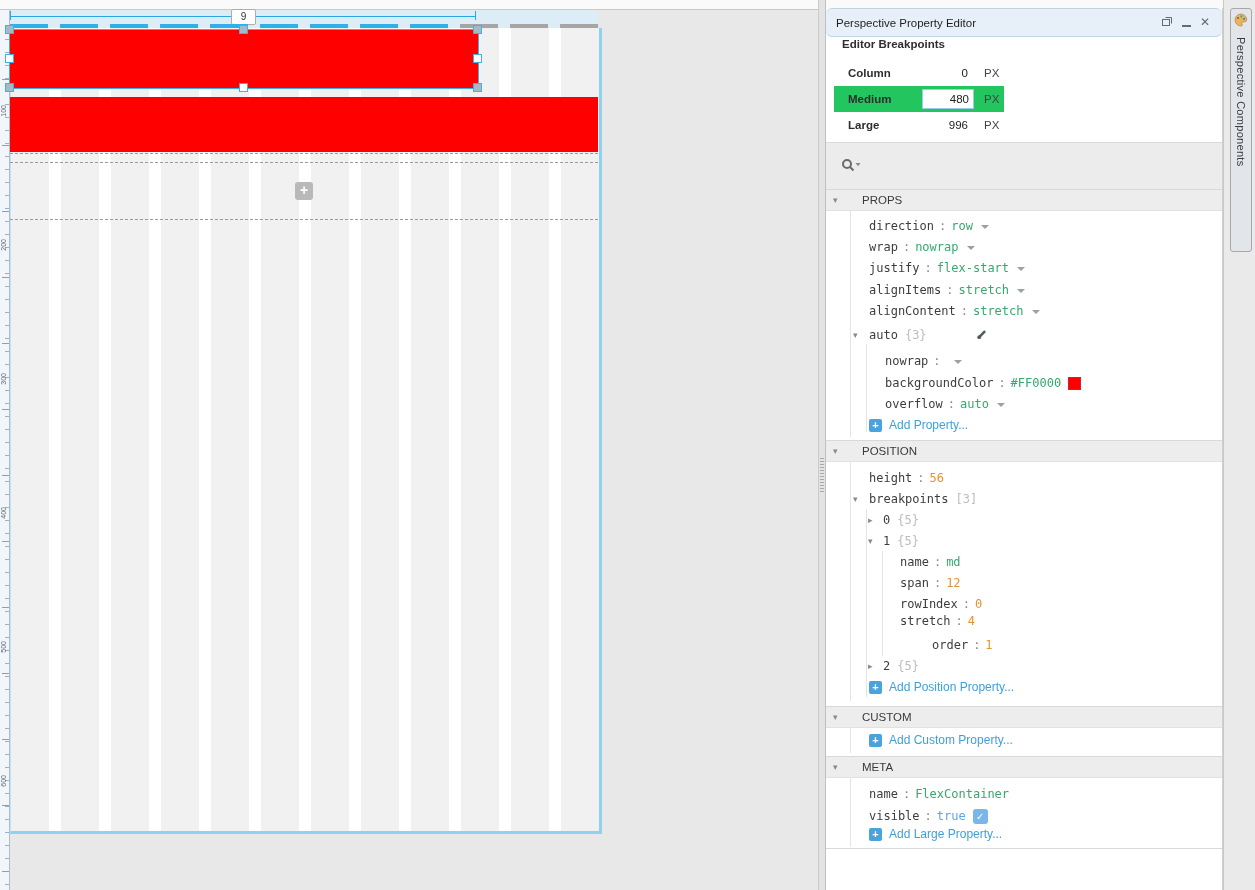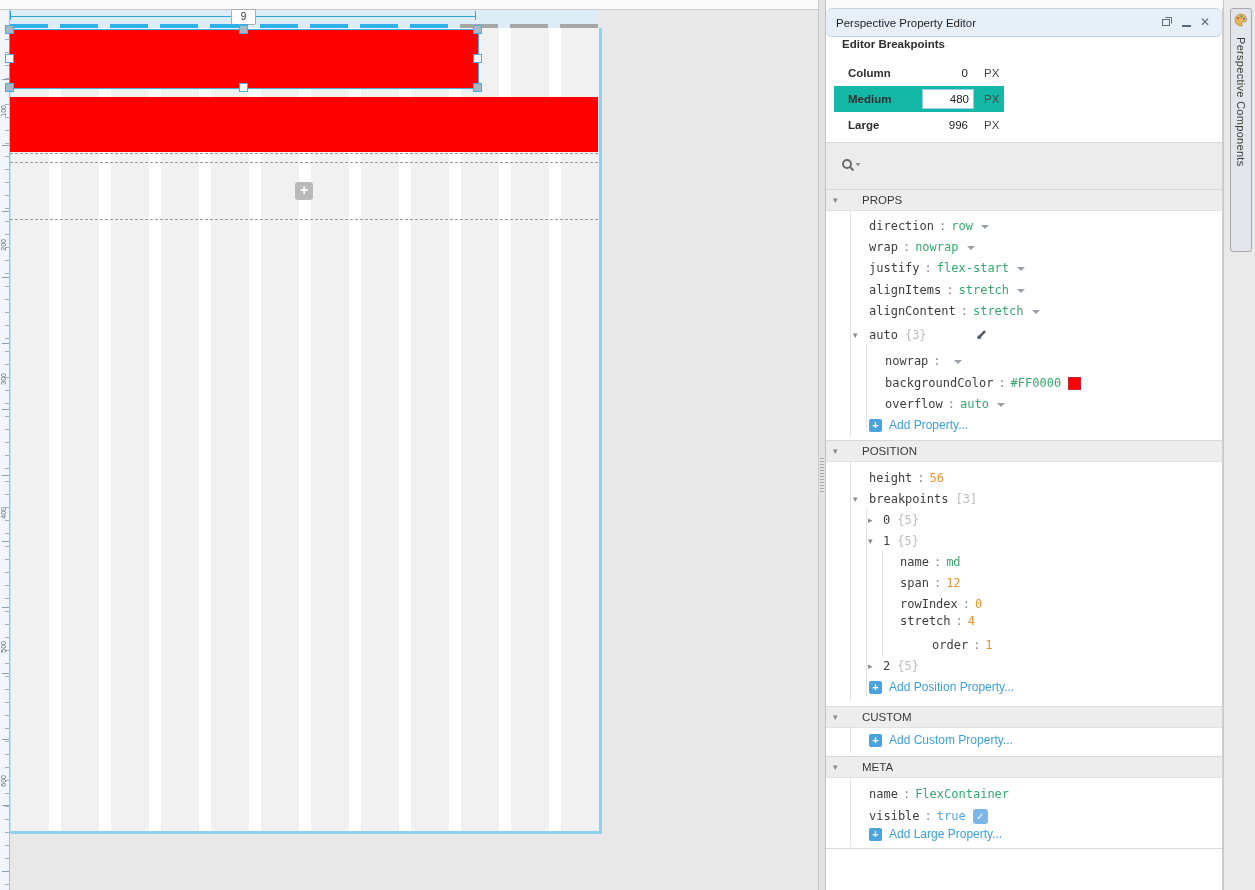--- a/index.html
+++ b/index.html
@@ -56,21 +56,21 @@
   .winbtns{position:absolute;right:12px;top:4px;display:flex;align-items:center;gap:9px;}
   .min-glyph{display:inline-block;width:9px;height:2px;background:#5c6c7a;margin-top:7px;}
   .close-glyph{font-size:12px;color:#5c6c7a;line-height:12px;}
 
   .bp-heading{left:842px;top:38px;font-size:11.5px;font-weight:bold;color:#2e2e2e;}
   .bprow{height:26px;display:flex;align-items:center;font-size:11.5px;color:#2e2e2e;width:396px;}
   .bprow .lbl{position:absolute;left:22px;font-weight:bold;}
   .bprow .box{position:absolute;left:96px;width:46px;height:18px;background:#fff;border:none;
      text-align:right;font-size:11.5px;color:#222;padding:0 4px 0 0;font-family:"Liberation Sans",sans-serif;}
   .bprow .unit{position:absolute;left:158px;color:#444;}
-  .bprow.hl{background:#14b8a6;left:834px !important;width:170px;padding-left:0;}
+  .bprow.hl{background:#22c55e;left:834px !important;width:170px;padding-left:0;}
   .bprow.hl .lbl{left:14px;}
   .bprow.hl .box{left:88px;border:1px solid #9ccbec;}
   .bprow.hl .unit{left:150px;}
 
   .divline{left:826px;width:396px;height:0;border-top:1px solid #d9d9d9;}
   .filter-band{left:826px;top:143px;width:396px;height:46px;background:#ececec;}
   .filter-input{left:833px;top:151px;width:386px;height:27px;background:#fff;border:1px solid #c9c9c9;
      border-radius:2px;box-sizing:border-box;font-size:12.5px;color:#444;padding-left:34px;
      font-family:"Liberation Sans",sans-serif;}
   .filter-input::placeholder{color:#b5b5b5;}

